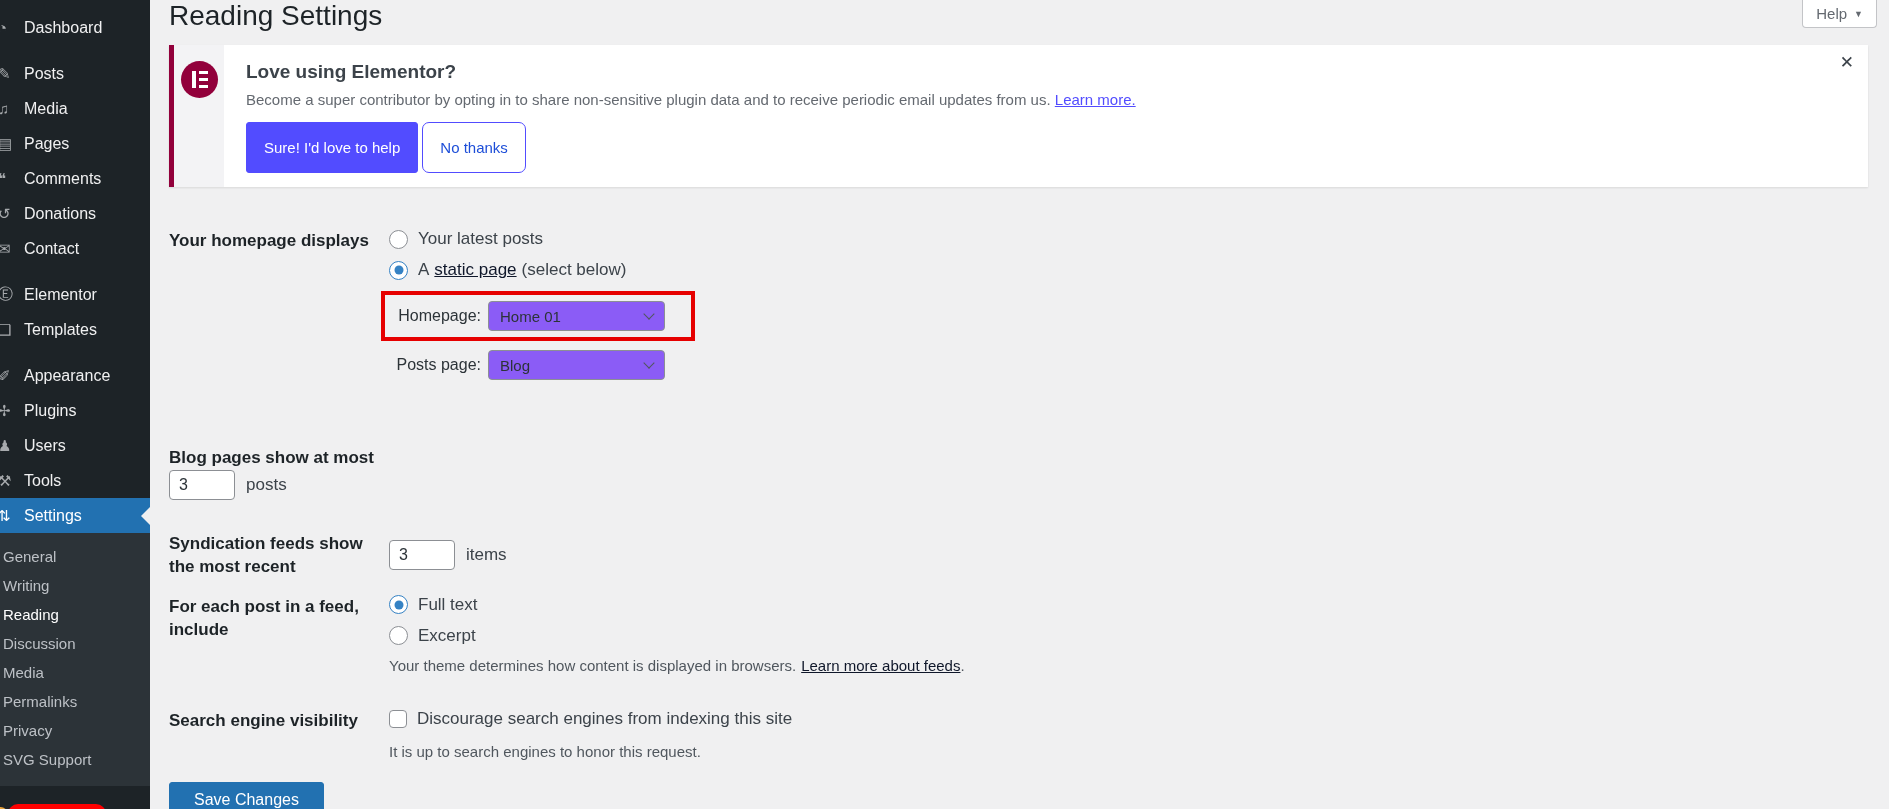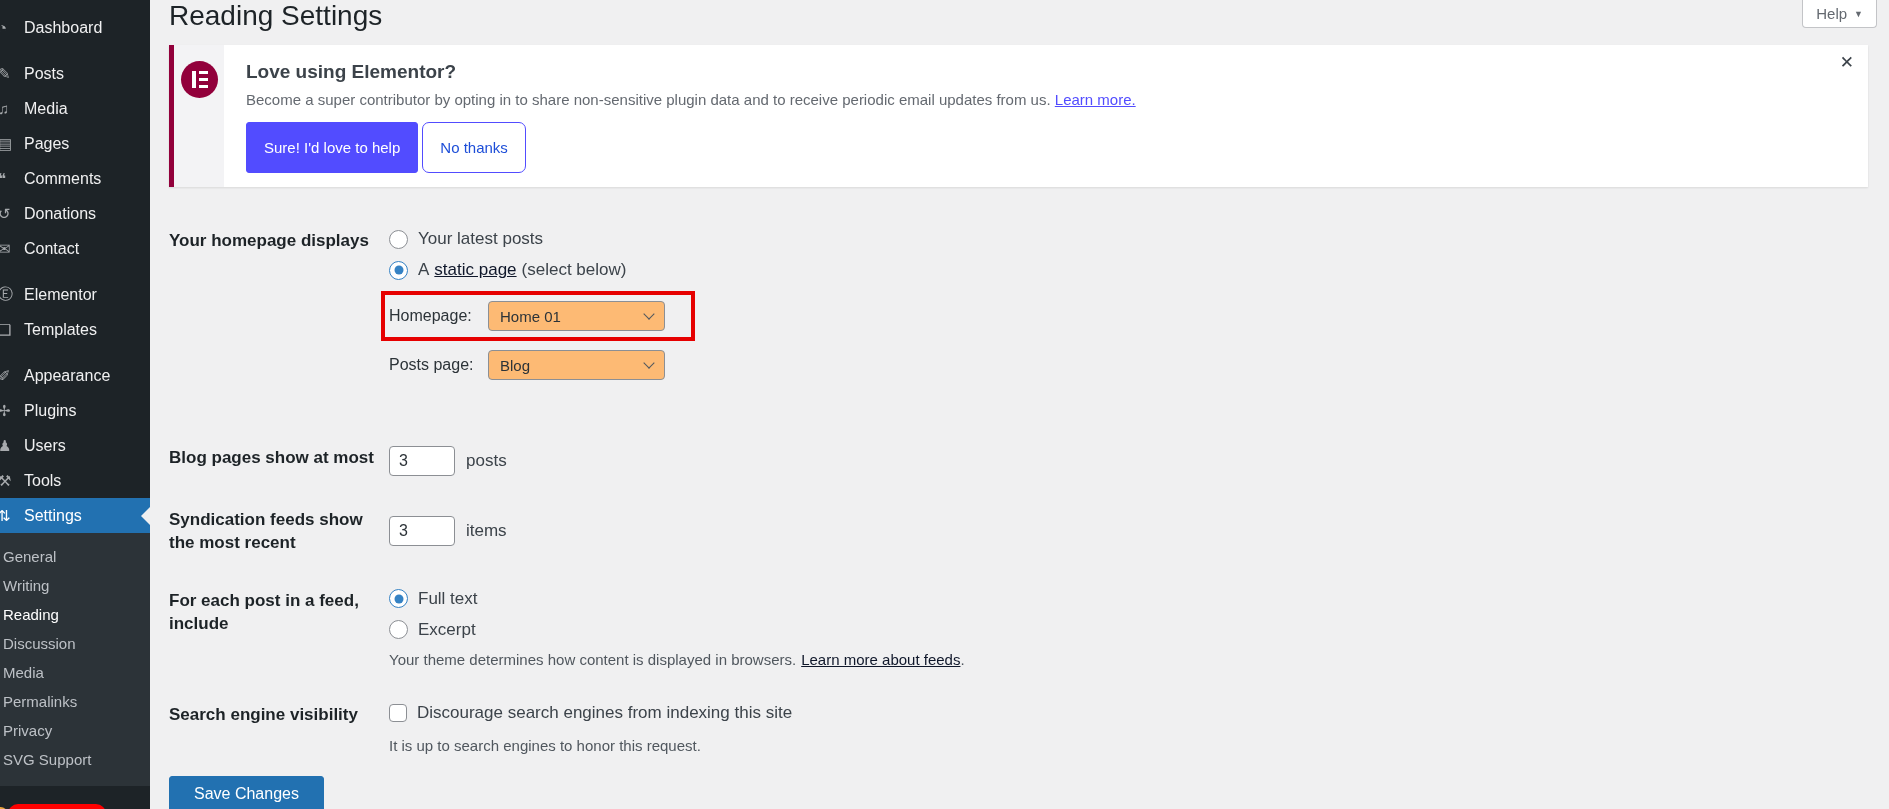--- a/index.html
+++ b/index.html
@@ -58,37 +58,37 @@
 
   .radio-line { display:flex; align-items:center; margin-bottom:11px; }
   .radio { width:19px; height:19px; min-width:19px; border:1px solid #8c8f94; border-radius:50%; background:#fff; margin-right:10px; position:relative; cursor:pointer; }
   .radio.checked { border-color:#3582c4; }
   .radio.checked::after { content:""; position:absolute; left:50%; top:50%; transform:translate(-50%,-50%);
       width:9px; height:9px; border-radius:50%; background:#3582c4; }
   .blue-link { color:#0f172a; text-decoration:underline; cursor:pointer; } .sp-r { margin-right:5px; }
 
   .select-row { display:flex; align-items:center; position:relative; height:50px; width:276px; }
   .select-row.posts-row { height:38px; margin-top:5px; }
-  .select-label { width:92px; min-width:92px; margin-right:7px; font-size:16px; color:#2c3338; }
-  .fake-select { width:178px; height:30px; border:1px solid #8c8f94; border-radius:4px; background:#fdba74;
+  .select-label { width:92px; min-width:92px; text-align:right; margin-right:7px; font-size:16px; color:#2c3338; }
+  .fake-select { width:178px; height:30px; border:1px solid #8c8f94; border-radius:4px; background:#8b5cf6;
       display:flex; align-items:center; justify-content:space-between; padding:0 11px; font-size:15px; color:#2c3338; cursor:pointer; }
   .chevron { width:8px; height:8px; border-right:1.8px solid #50575e; border-bottom:1.8px solid #50575e;
       transform:rotate(45deg); margin-top:-4px; }
   .red-annotation { position:absolute; left:-8px; top:0; width:314px; height:50px; border:4px solid #e60000; pointer-events:none; }
 
   .small-num { width:66px; height:30px; border:1px solid #8c8f94; border-radius:4px; padding:0 9px;
       font-size:16px; color:#2c3338; font-family:"Liberation Sans",sans-serif; background:#fff; }
   .unit { margin-left:11px; font-size:17px; color:#3c434a; }
 
   .checkbox { width:18px; height:18px; min-width:18px; border:1px solid #8c8f94; border-radius:4px; background:#fff; margin-right:10px; cursor:pointer; }
   .desc { font-size:15px; color:#50575e; }
 
   .mb-row1 { margin-bottom:62px; }
-  .mb-row2 { margin-bottom:32px; }
-  .mb-row3 { margin-bottom:34px; }
+  .mb-row2 { margin-bottom:32px;flex-direction:column; }
+  .mb-row3 { margin-bottom:16px; }
   .mb-row4 { margin-bottom:35px; }
   .row4-desc { margin-top:8px; }
   .row5-desc { margin-top:14px; }
 
   .btn-primary { margin-top:22px; background:#2271b1; color:#fff; border:1px solid #2271b1; border-radius:3px;
       padding:8px 24px; font-size:16px; cursor:pointer; font-family:"Liberation Sans",sans-serif; }
 </style>
 </head>
 <body>
 

